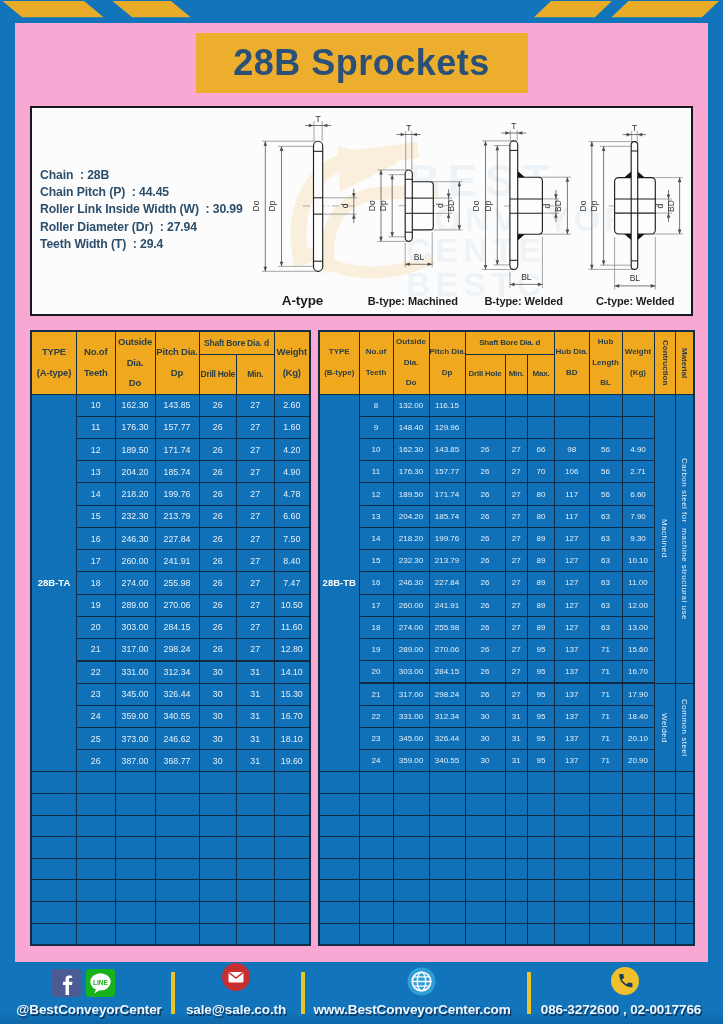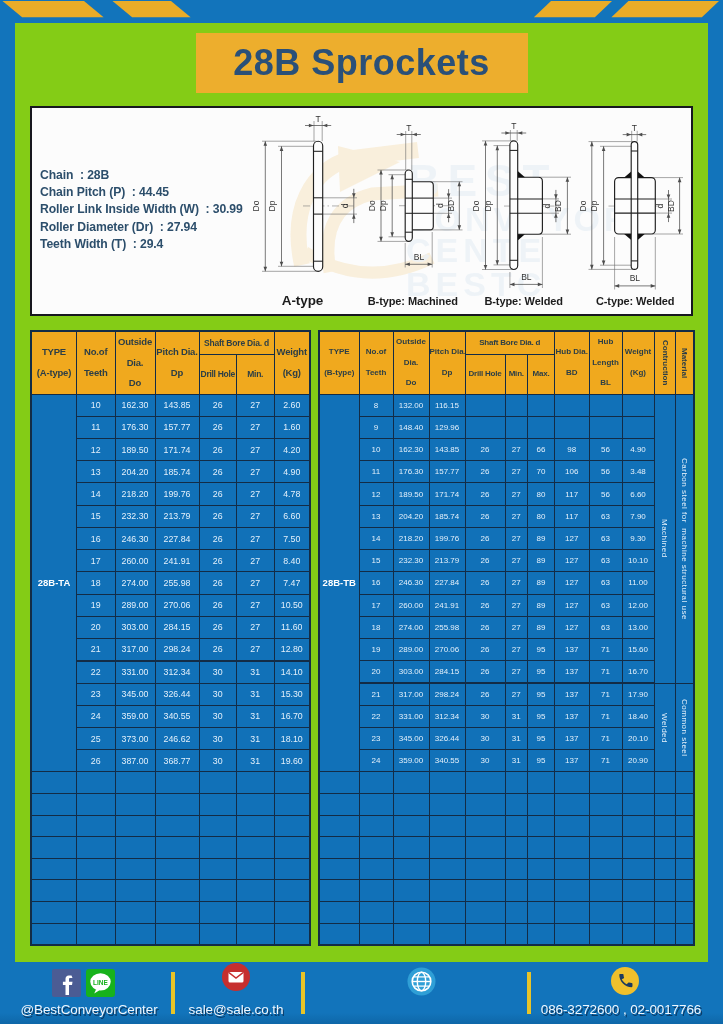--- a/index.html
+++ b/index.html
@@ -1,36 +1,36 @@
 <!DOCTYPE html>
 <html><head><meta charset="utf-8">
 <style>
 html,body{margin:0;padding:0}
-#page{position:relative;width:723px;height:1024px;background:#84cc16;overflow:hidden;
+#page{position:relative;width:723px;height:1024px;background:#f9a8d4;overflow:hidden;
   font-family:"Liberation Sans", sans-serif}
 .tb{position:absolute;border-collapse:collapse;table-layout:fixed;
   background:#1171B8;border:2px solid #132C46}
 .tb td{border:1px solid #132C46;text-align:center;vertical-align:middle;
   color:#E3F0FB;font-size:8.8px;padding:0;overflow:hidden}
 .tbr td{font-size:8px}
 .tb td.hd{background:#F0A91E;color:#2C3E46;font-weight:bold;
   font-size:9.5px;line-height:20.5px;white-space:nowrap;letter-spacing:-0.2px}
 .tbr td.hd{font-size:8px;letter-spacing:0}
 .tb tr.h2 td.hd{font-size:8.5px;letter-spacing:-0.3px}
 .tbr tr.h2 td.hd{font-size:8px;letter-spacing:-0.2px}
 .tb td.sb{font-size:8.5px;letter-spacing:-0.2px}
 .tbr td.sb{font-size:8px}
 .tb tr.h1{height:23.5px}
 .tb tr.h2{height:38.5px}
 .tb td.ty{font-weight:bold;font-size:9.5px;color:#fff}
 .tb tr.sec td{border-bottom:2px solid #132C46}
 .vt{writing-mode:vertical-rl;text-orientation:mixed;letter-spacing:0.8px;font-size:8px!important}
 .vc{writing-mode:vertical-rl;text-orientation:mixed;color:#fff;letter-spacing:0.5px}
 .vm{font-size:7.5px}
-.flabel{position:absolute;text-align:center;font-weight:normal;font-size:13.5px;
+.flabel{position:absolute;text-align:center;font-weight:bold;font-size:13.5px;
   color:#eef7ff;text-shadow:1.3px 1.5px 0 #0a3a66;letter-spacing:-0.1px;white-space:nowrap}
 .fsep{position:absolute;top:10px;width:3.5px;height:42px;background:#e8c428}
 </style></head>
 <body>
 <div id="page">
 
 <svg width="723" height="23" viewBox="0 0 723 23" style="position:absolute;left:0;top:0;display:block">
       <rect width="723" height="23" fill="#1274BB"></rect>
       <polygon points="2.5,1.0 84.0,1.0 103.6,17.3 22.1,17.3" fill="#E9AC28"></polygon>
       <polygon points="112.5,1.0 171.0,1.0 190.6,17.3 132.1,17.3" fill="#E9AC28"></polygon>
@@ -558,21 +558,21 @@
         </tr>
         <tr style="height:22.24px">
           <td>11</td>
           <td>176.30</td>
           <td>157.77</td>
           <td>26</td>
           <td>27</td>
           <td>70</td>
           <td>106</td>
           <td>56</td>
-          <td>3.48</td>
+          <td>2.71</td>
         </tr>
         <tr style="height:22.24px">
           <td>12</td>
           <td>189.50</td>
           <td>171.74</td>
           <td>26</td>
           <td>27</td>
           <td>80</td>
           <td>117</td>
           <td>56</td>
@@ -846,19 +846,20 @@
       <div class="flabel" style="left:176px;top:40px;width:120px">sale@sale.co.th</div>
       <div class="fsep" style="left:301px"></div>
       <svg style="position:absolute;left:406px;top:4px" width="31" height="31" viewBox="0 0 31 31">
         <circle cx="15.5" cy="15.5" r="14" fill="#2f9fd6"></circle>
         <circle cx="15.5" cy="15.5" r="9.3" fill="none" stroke="#fff" stroke-width="1.6"></circle>
         <ellipse cx="15.5" cy="15.5" rx="4.2" ry="9.3" fill="none" stroke="#fff" stroke-width="1.4"></ellipse>
         <line x1="6.2" y1="15.5" x2="24.8" y2="15.5" stroke="#fff" stroke-width="1.4"></line>
         <line x1="7.4" y1="10.9" x2="23.6" y2="10.9" stroke="#fff" stroke-width="1.2"></line>
         <line x1="7.4" y1="20.1" x2="23.6" y2="20.1" stroke="#fff" stroke-width="1.2"></line>
       </svg>
+      <div class="flabel" style="left:304px;top:40px;width:216px">www.BestConveyorCenter.com</div>
       <div class="fsep" style="left:527px"></div>
       <svg style="position:absolute;left:611px;top:5px" width="28" height="28" viewBox="0 0 24 24">
         <circle cx="12" cy="12" r="12" fill="#f0c02c"></circle>
         <path d="M9.2 10.6c.9 1.8 2.4 3.3 4.2 4.2l1.4-1.4c.2-.2.45-.25.65-.15.7.25 1.5.4 2.3.4.4 0 .65.25.65.65V16.6c0 .4-.25.65-.65.65-5.9 0-10.65-4.75-10.65-10.65 0-.4.25-.65.65-.65h2.35c.4 0 .65.25.65.65 0 .8.15 1.6.4 2.3.08.2.05.45-.15.65z" fill="#1d3a5f"></path>
       </svg>
       <div class="flabel" style="left:531px;top:40px;width:180px">086-3272600 , 02-0017766</div>
     </div>
 </div>
 </body></html>

